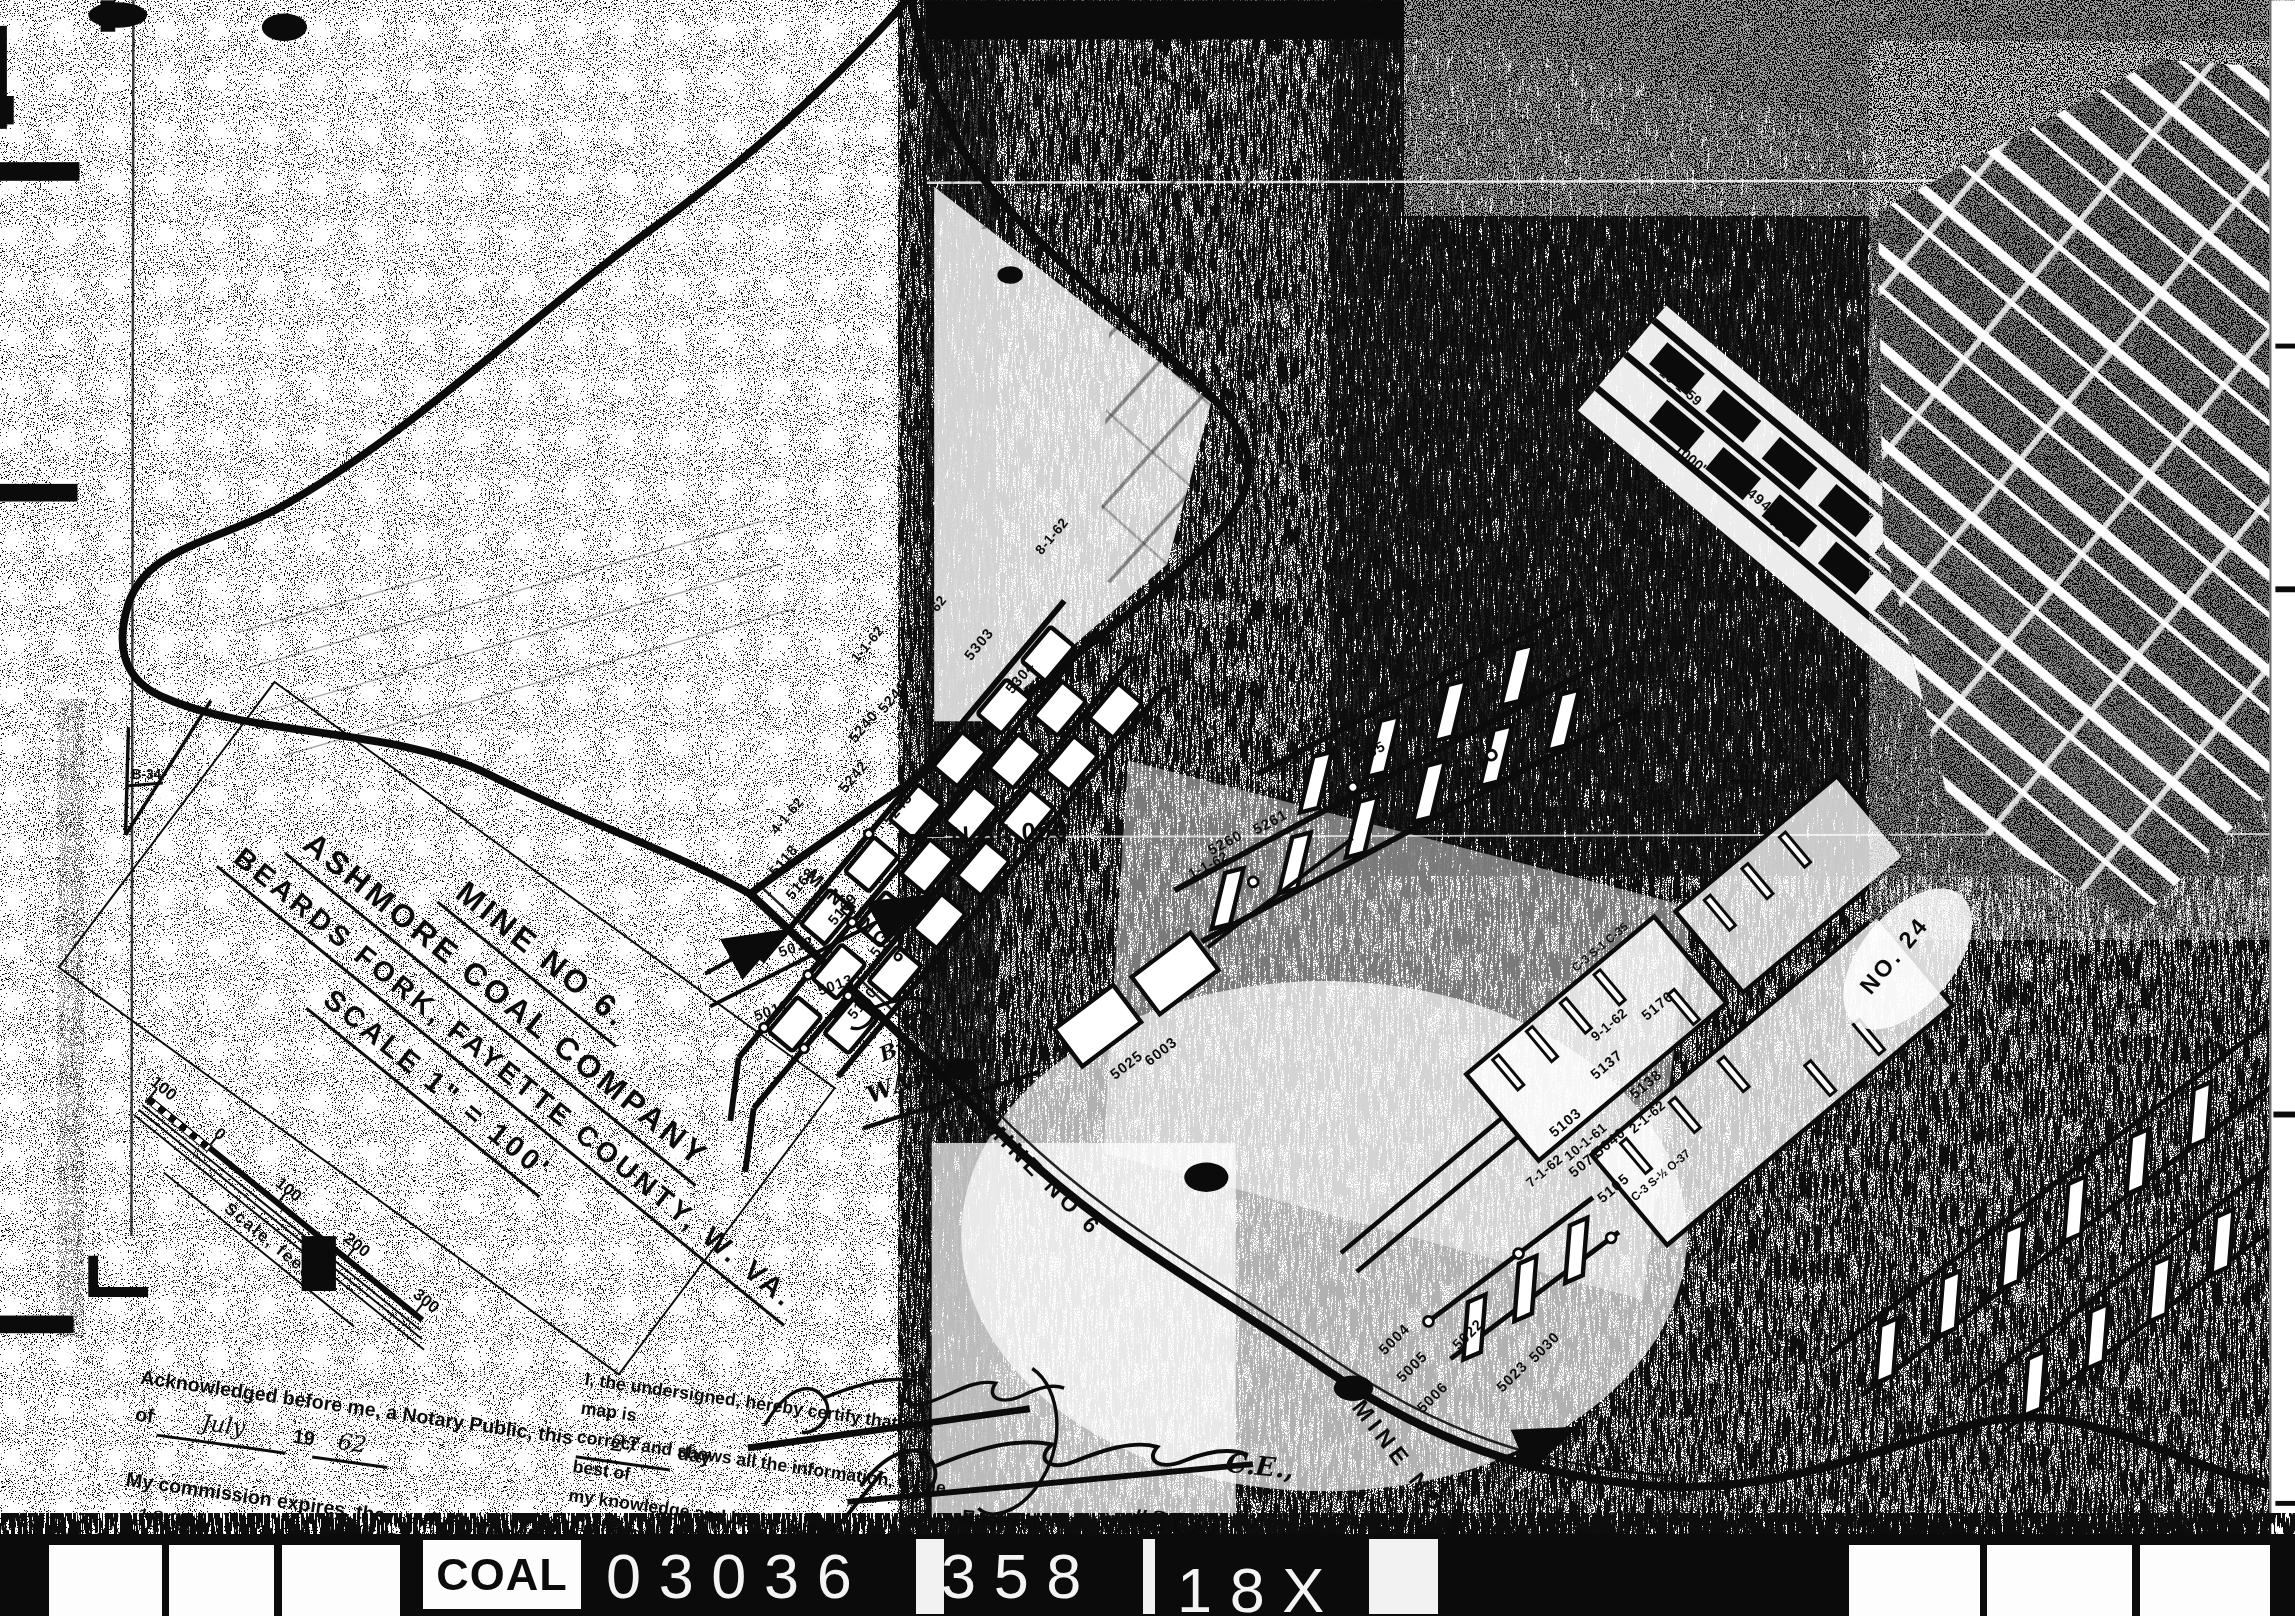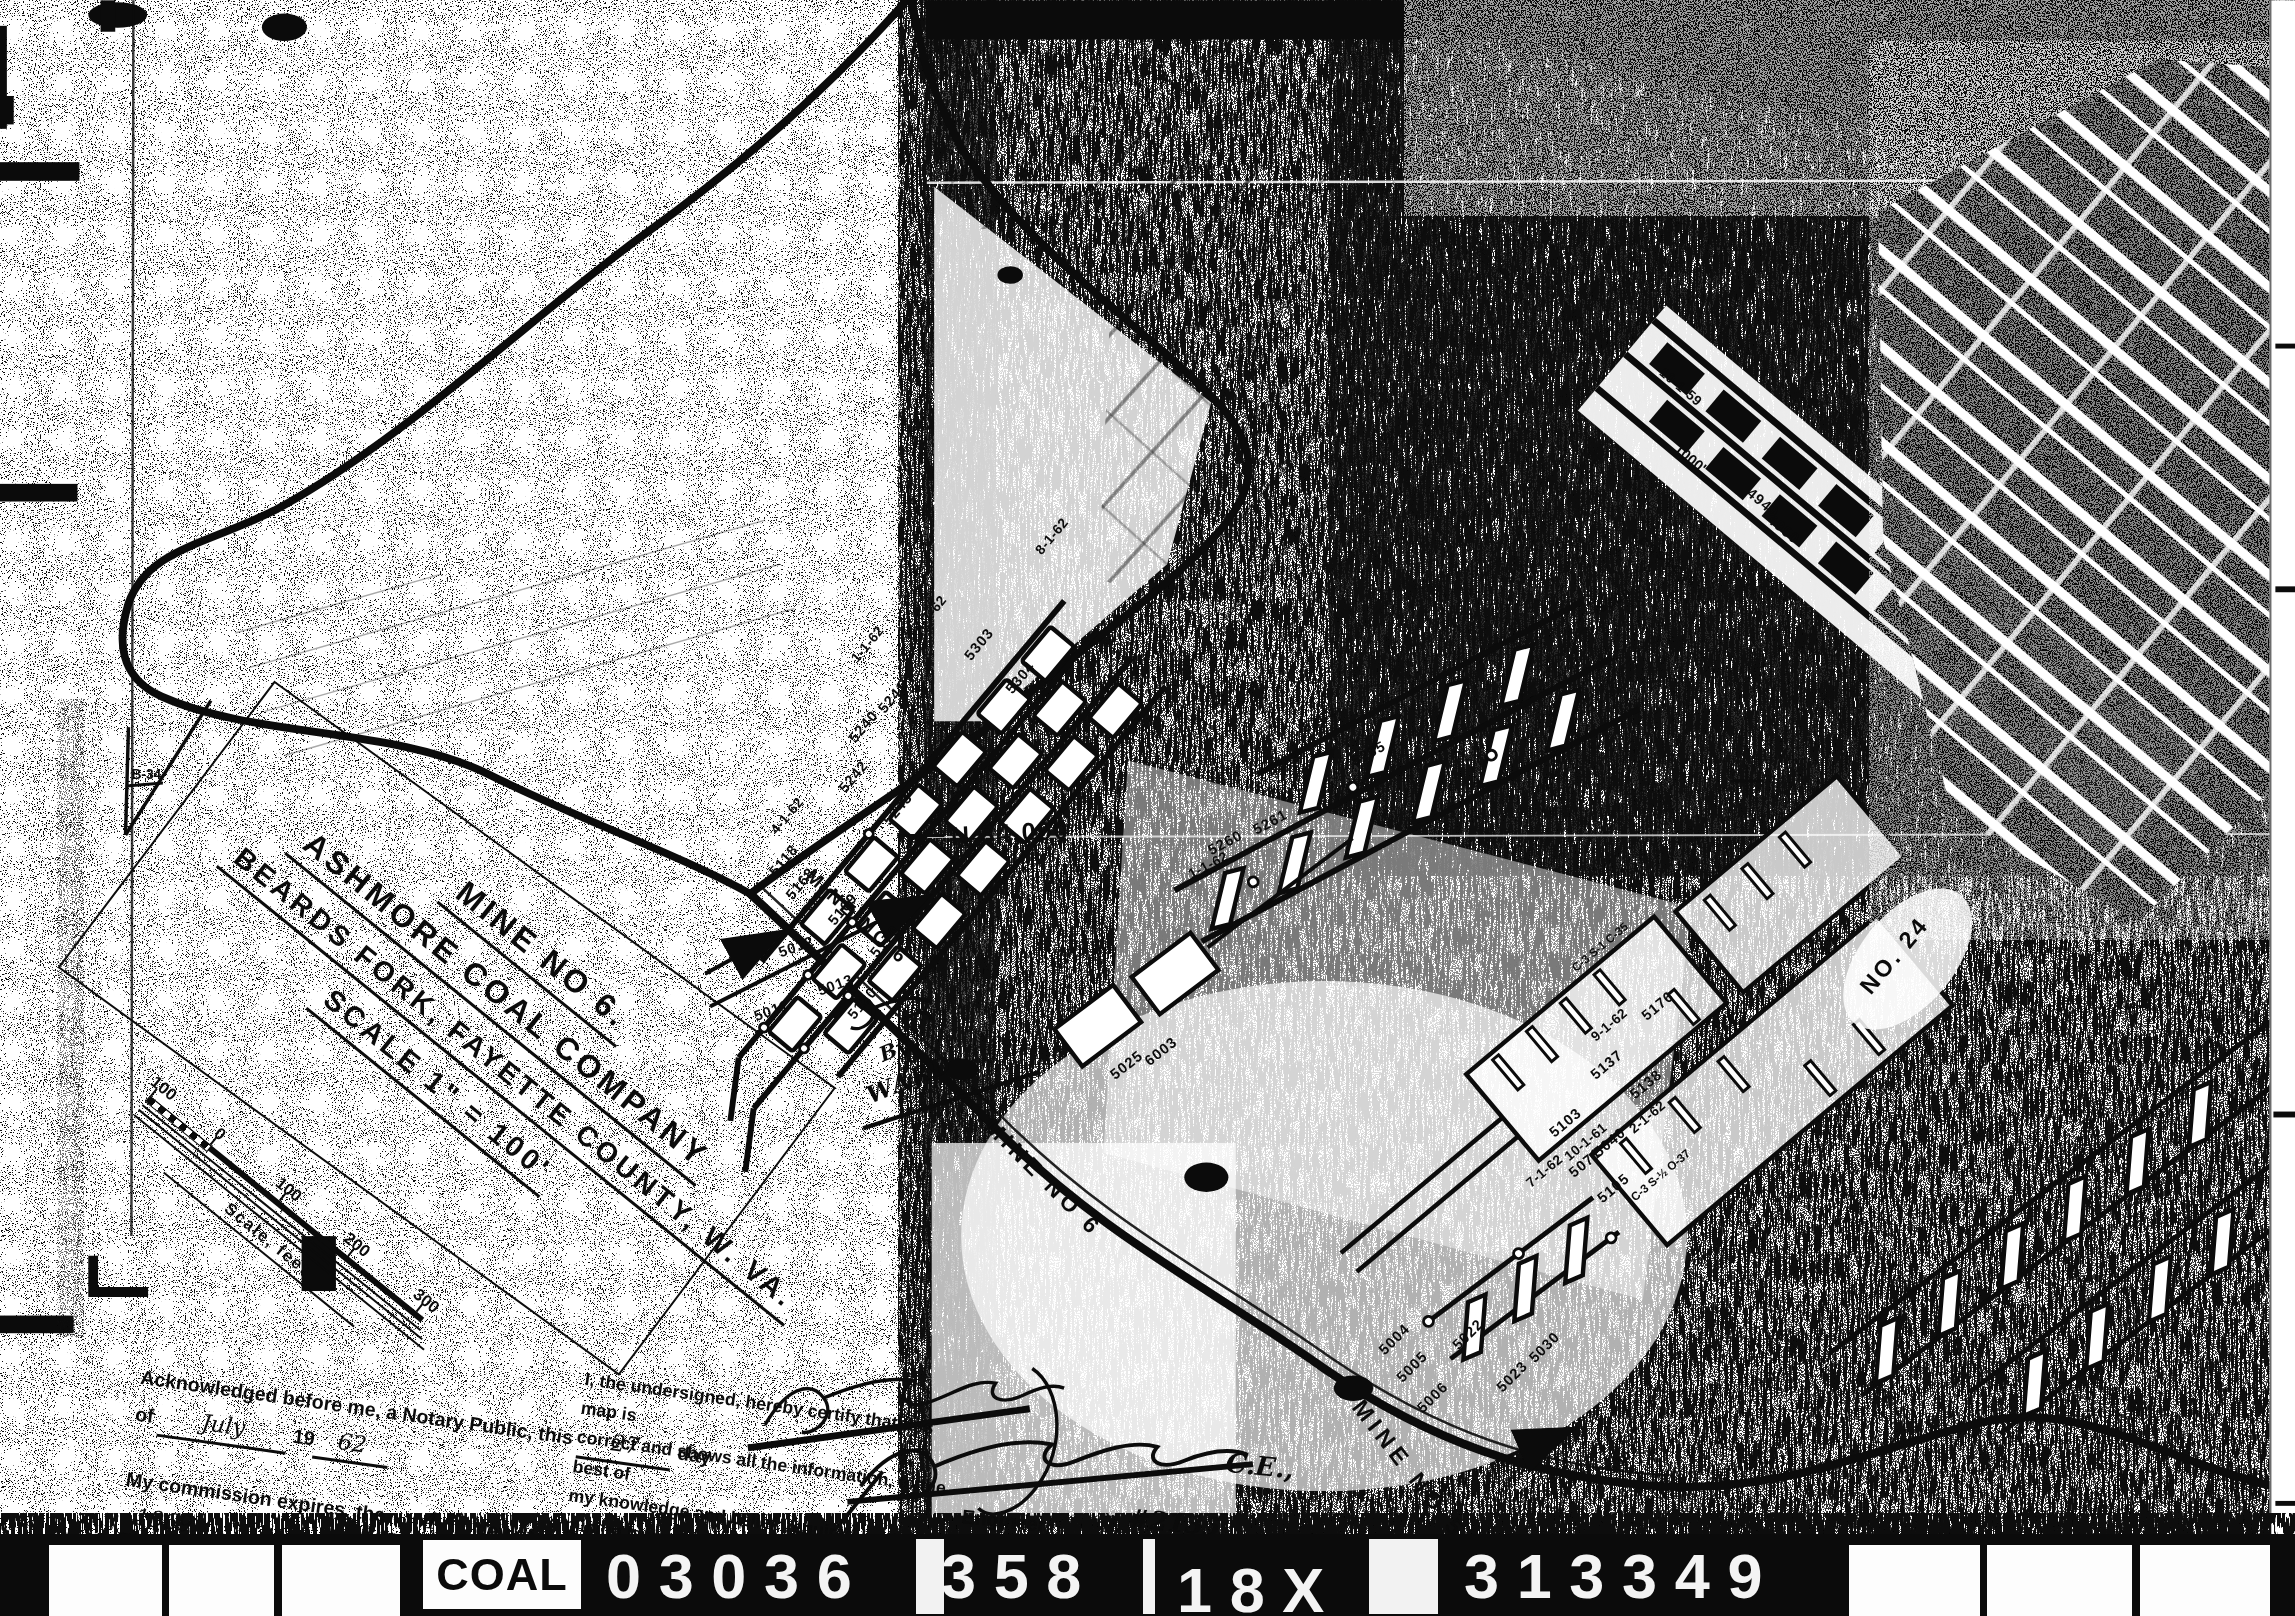--- a/index.html
+++ b/index.html
@@ -27,21 +27,21 @@
   
   .notary{left:143px;top:1360px;width:579px;transform:rotate(8deg);
           font-size:19.6px;font-weight:700;line-height:1.5;}
   .blank{display:inline-block;border-bottom:3.4px solid #0b0b0b;min-width:59px;text-align:center;
          font-family:"DejaVu Serif",serif;font-style:italic;font-weight:400;font-size:22.6px;padding:0 5.9px;}
   .cert{left:587px;top:1365px;width:392px;transform:rotate(8deg);
         font-size:17.7px;font-weight:700;line-height:1.65;}
   
   .strip{left:0;top:1534px;width:2295px;height:82px;background:#0b0b0b;}
   .cell{position:absolute;top:10.8px;height:72px;background:#fdfdfd;}
-  .code-dark{position:absolute;color:#f4f4f4;font-weight:700;white-space:nowrap;}
+  .code-dark{position:absolute;color:#f4f4f4;font-weight:400;white-space:nowrap;}
   .wvdm{left:423px;top:5.9px;width:158px;height:69px;background:#fdfdfd;color:#0b0b0b;
         font-size:45px;font-weight:700;text-align:center;line-height:69px;letter-spacing:1px;}
   .sepw{position:absolute;top:4.9px;background:#f2f2f2;height:75px;}
   .num-big{font-size:63px;letter-spacing:0.28em;line-height:78px;}
 </style>
 </head>
 <body>
 
 <div id="screen">
 
@@ -516,20 +516,19 @@
   <div class="cell" style="left:49px;width:113px"></div>
   <div class="cell" style="left:169px;width:105px"></div>
   <div class="cell" style="left:282px;width:118px"></div>
   <div class="wvdm" style="position:absolute">COAL</div>
   <div class="code-dark num-big" style="left:606px;top:2.9px">03036</div>
   <div class="sepw" style="left:916px;width:28.4px"></div>
   <div class="code-dark num-big" style="left:941px;top:2.9px">358</div>
   <div class="sepw" style="left:1143px;width:11.8px"></div>
   <div class="code-dark num-big" style="left:1177px;top:17px">18X</div>
   <div class="sepw" style="left:1369px;width:69px"></div>
-  <div class="code-dark num-big" style="left:1464px;top:2.9px">313349</div>
   <div class="cell" style="left:1849px;width:131px"></div>
   <div class="cell" style="left:1987px;width:145px"></div>
   <div class="cell" style="left:2140px;width:130px"></div>
 </div>
 
 </div>
 
 
 </body></html>

